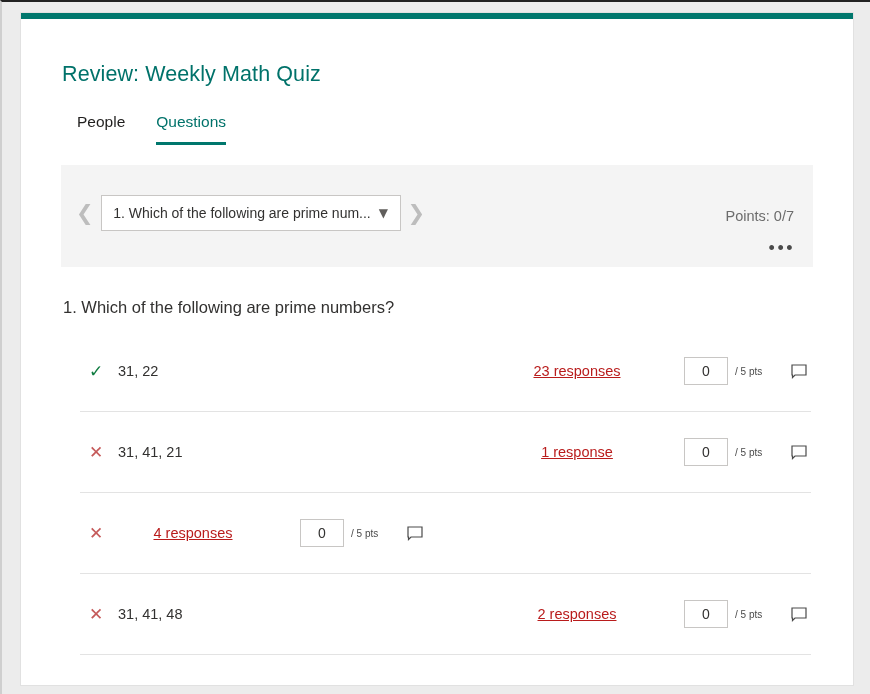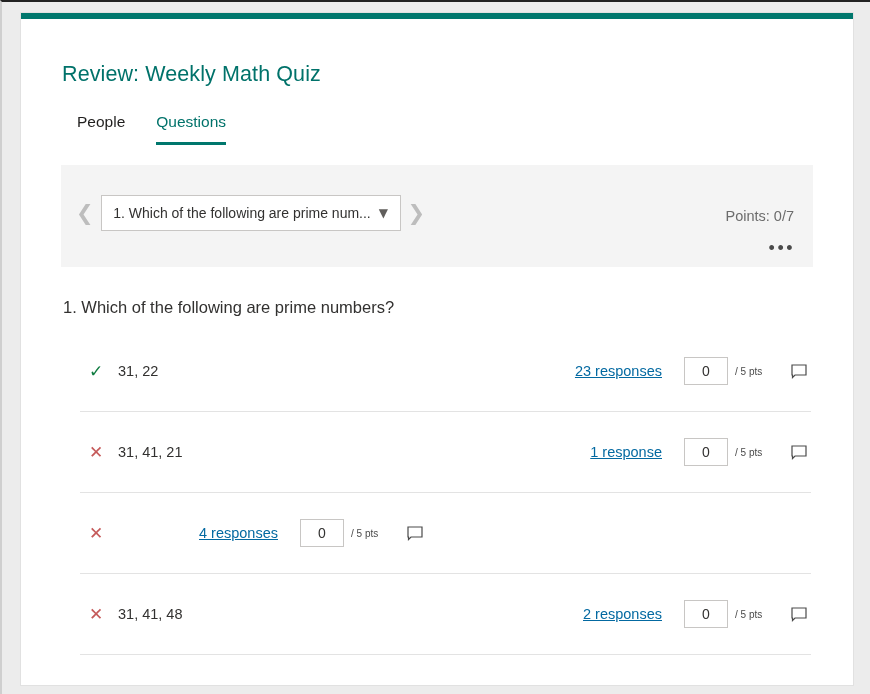--- a/index.html
+++ b/index.html
@@ -188,24 +188,24 @@
 
   .answer-text {
     font-size: 14.5px;
     color: #323130;
     margin-left: 10px;
     flex: 1 1 auto;
   }
 
   .responses-link {
     font-size: 14.5px;
-    color: #0369a1;
+    color: #b91c1c;
     text-decoration: underline;
     cursor: pointer;
-    text-align: right;
+    text-align: center;
     width: 170px;
     flex: 0 0 auto;
     margin-right: 22px;
   }
 
   .score-box {
     width: 44px;
     height: 28px;
     border: 1px solid #c8c6c4;
     background: #fff;

